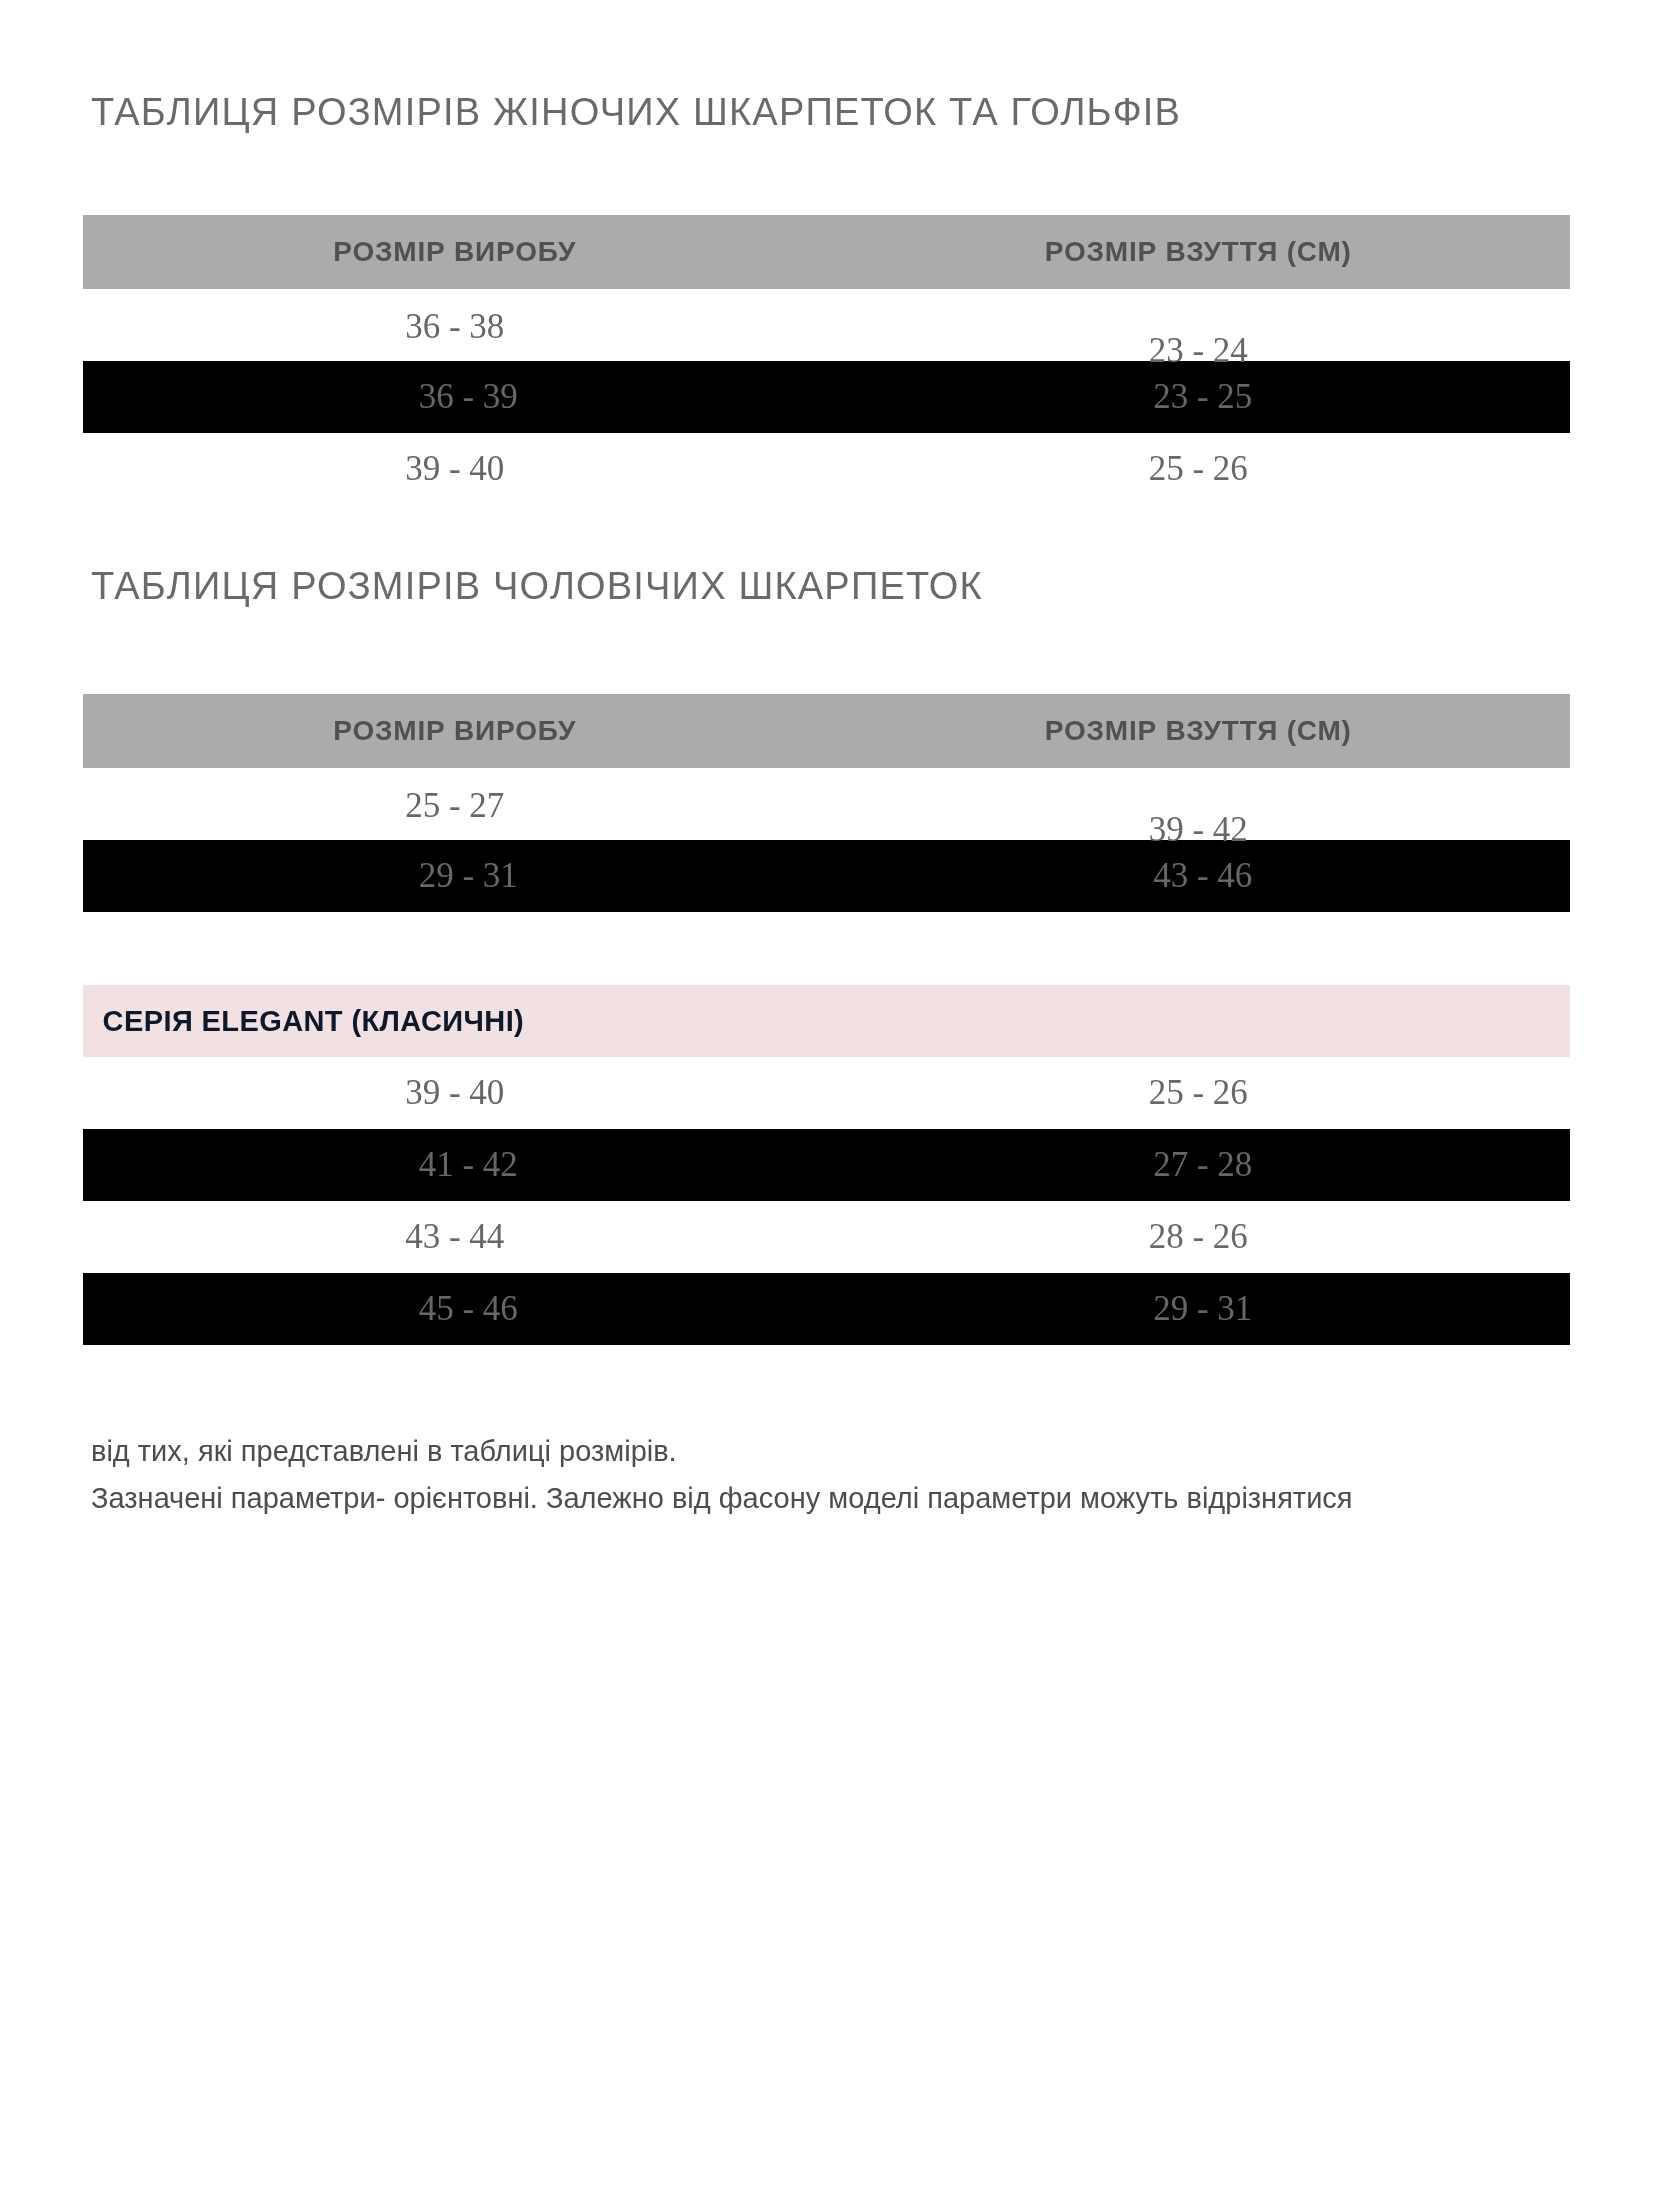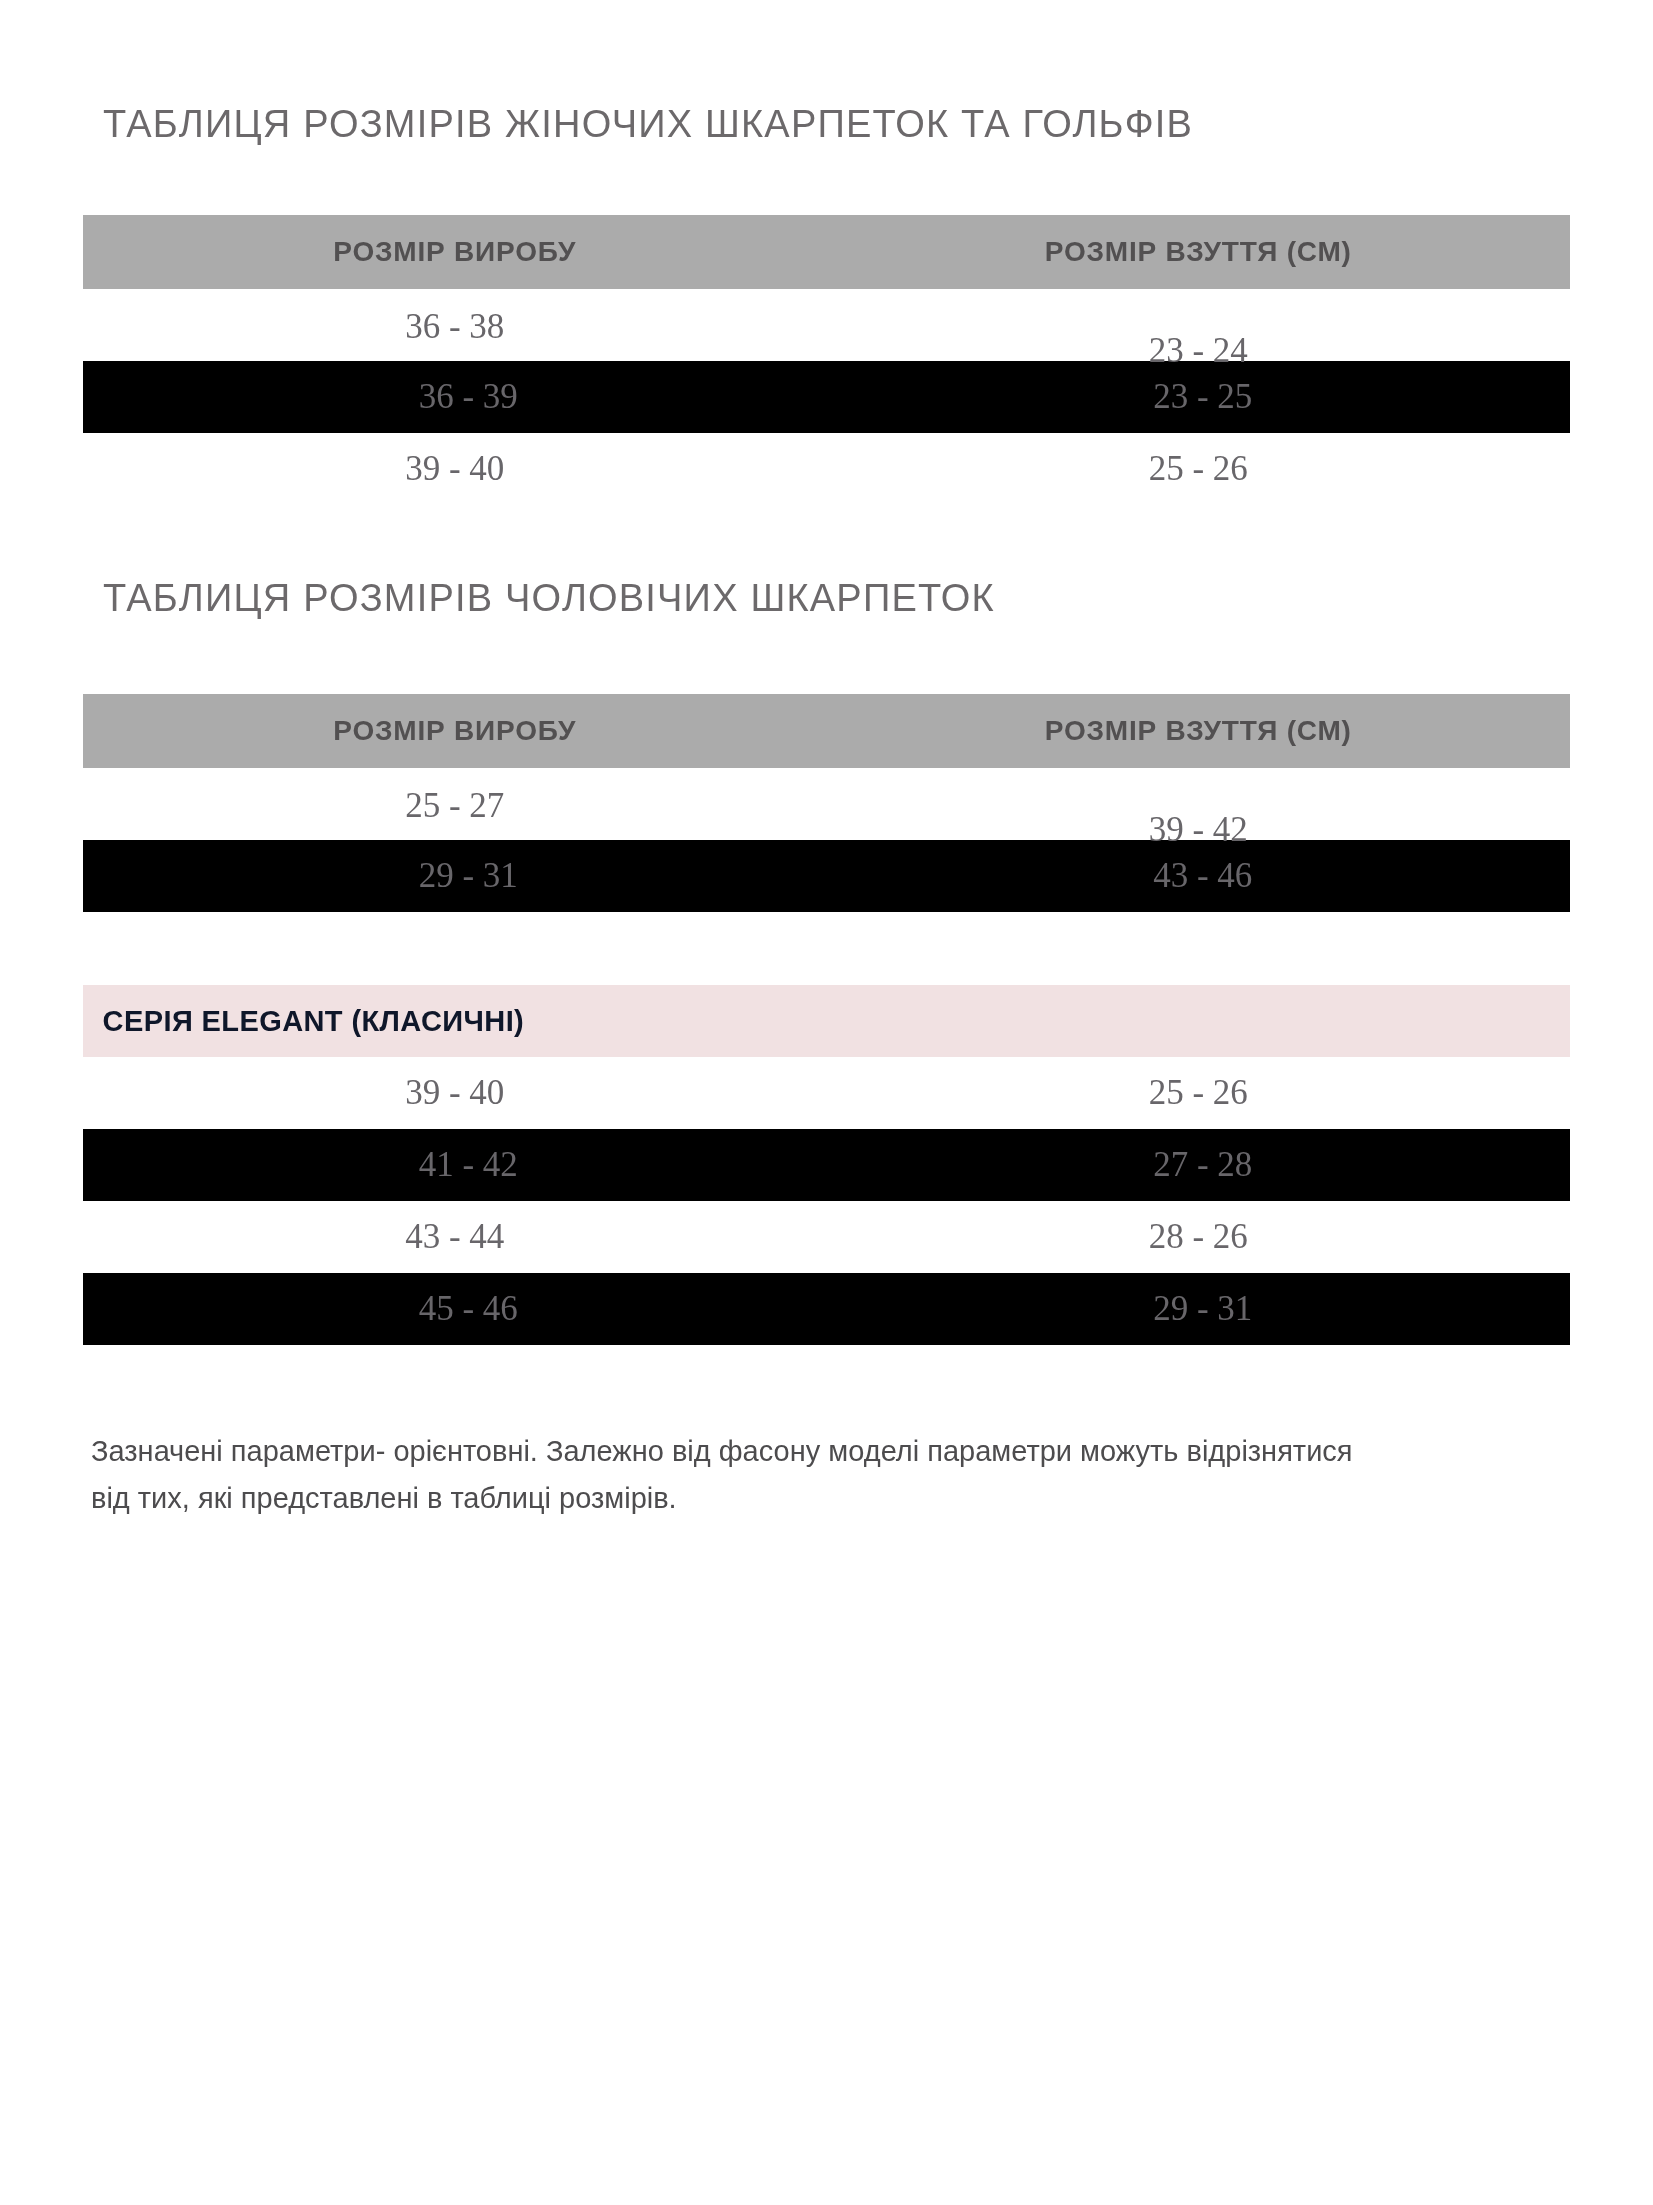--- a/index.html
+++ b/index.html
@@ -11,21 +11,21 @@
     position: relative;
     width: 1654px;
     height: 2205px;
     background: #ffffff;
     overflow: hidden;
     font-family: "Liberation Sans", sans-serif;
   }
   .title {
     position: absolute;
     left: 91px;
-    margin: 12px;
+    margin: 0;
     font-size: 38px;
     font-weight: 400;
     color: #6c696b;
     letter-spacing: 1.2px;
     white-space: nowrap;
     line-height: 1.15;
   }
   .size-table {
     position: absolute;
     left: 83px;
@@ -145,18 +145,18 @@
       <div class="td">43 - 44</div>
       <div class="td">28 - 26</div>
     </div>
     <div class="tr stripe">
       <div class="td">45 - 46</div>
       <div class="td">29 - 31</div>
     </div>
   </div>
 
   <div class="footnote">
+    <div>від тих, які представлені в таблиці розмірів.</div>
     <div>Зазначені параметри- орієнтовні. Залежно від фасону моделі параметри можуть відрізнятися</div>
-    <div>від тих, які представлені в таблиці розмірів.</div>
   </div>
 
 </div>
 
 
 </body></html>

